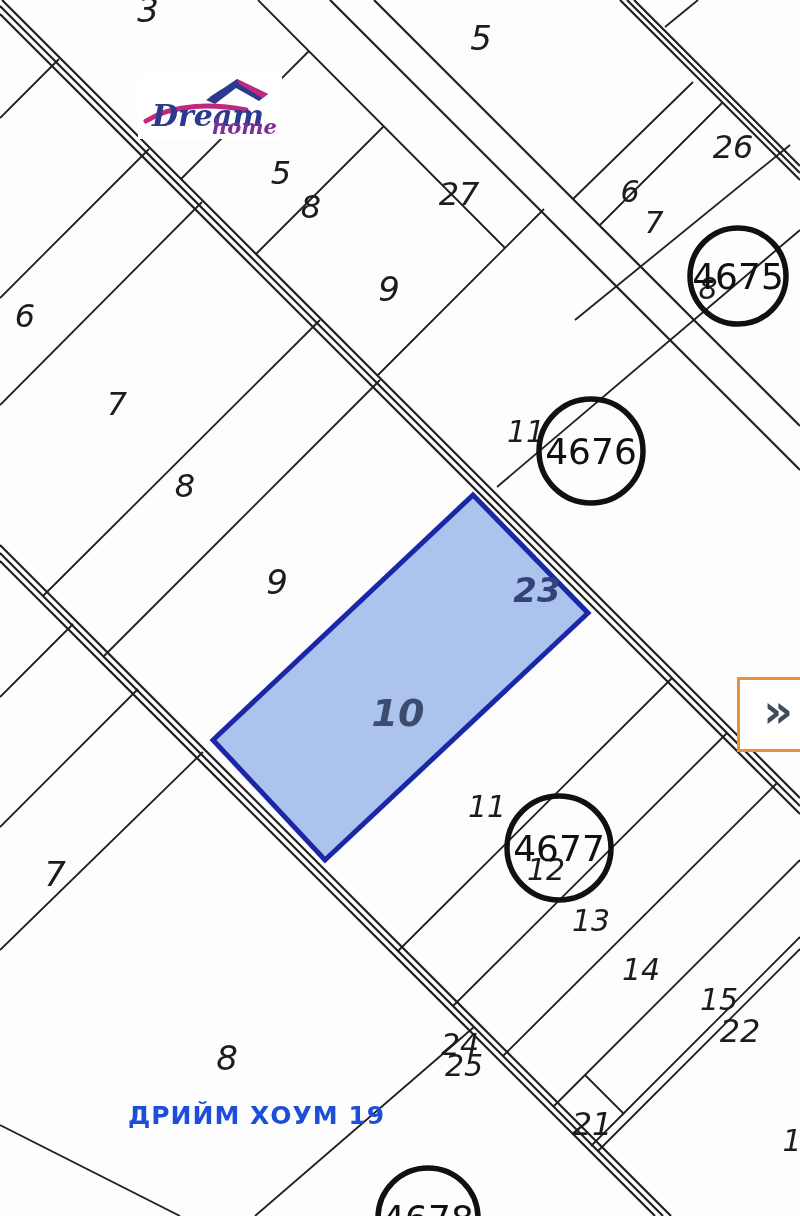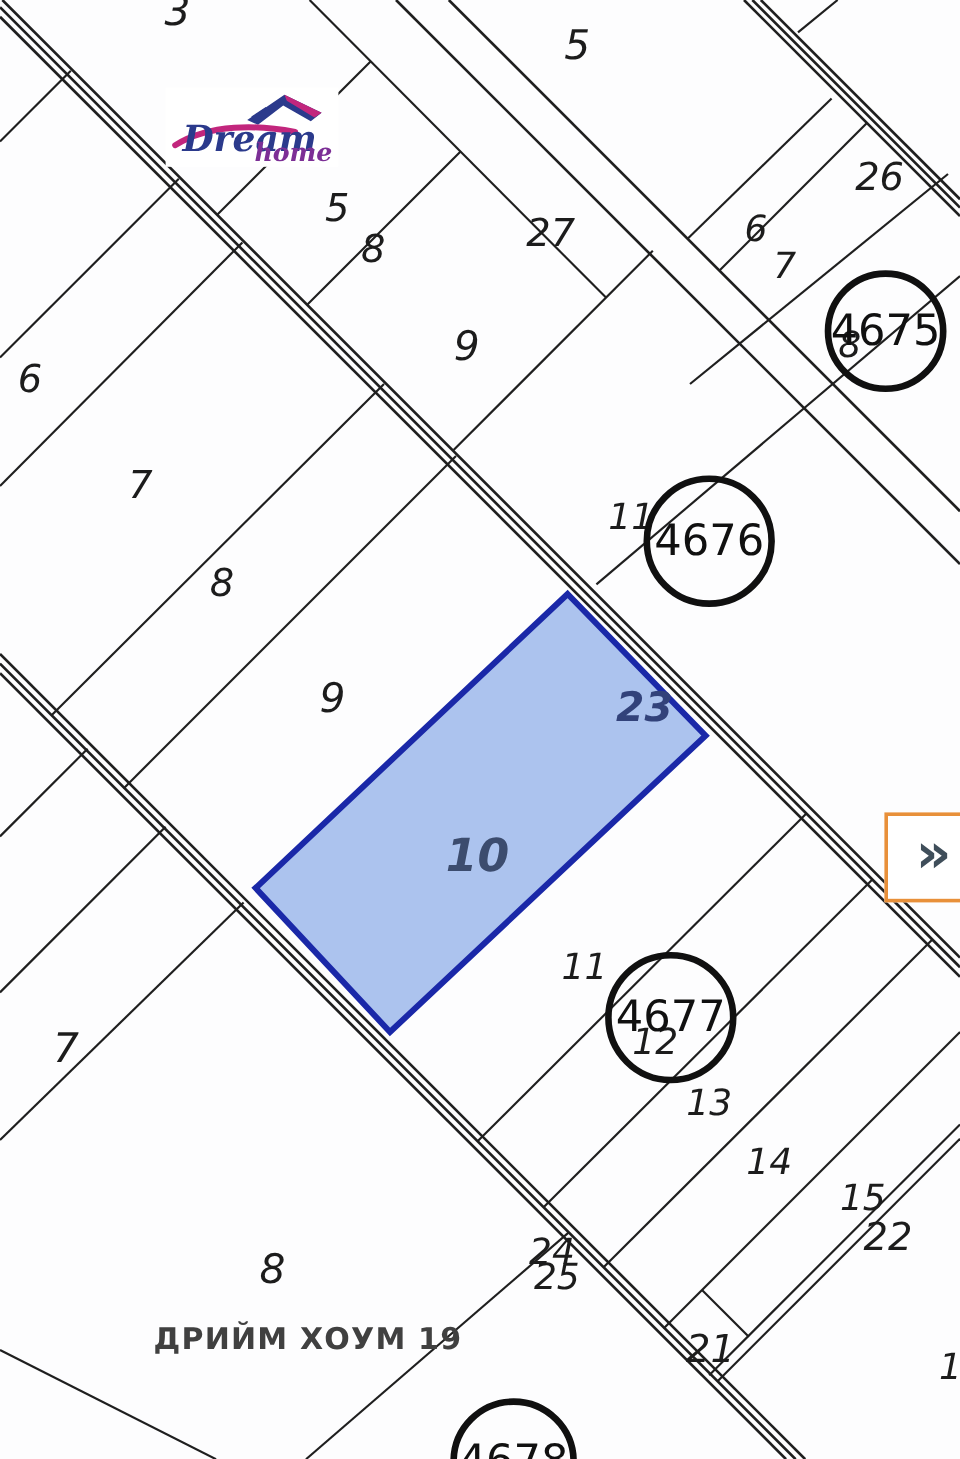--- a/index.html
+++ b/index.html
@@ -10,21 +10,21 @@
   #map-svg{position:absolute;left:0;top:0;}
   .thin  {stroke:#1f1f1f;stroke-width:1.8;fill:none;}
   .road  {stroke:#1f1f1f;stroke-width:2.2;fill:none;}
   .plabel{font-family:"DejaVu Sans",sans-serif;font-style:italic;fill:#1c1c1c;}
   .hl-num{fill:#3c4c6e;font-weight:bold;}
   .hl-corner{fill:#32427a;font-weight:bold;}
   .circ  {stroke:#101010;stroke-width:5.5;fill:none;}
   .circ-text{font-family:"DejaVu Sans",sans-serif;fill:#101010;font-size:36px;}
   #watermark{
     position:absolute;left:128px;top:1101px;
-    font-size:25px;font-weight:bold;color:#404040;letter-spacing:1px;
+    font-size:25px;font-weight:bold;color:#1d4ed8;letter-spacing:1px;
     white-space:nowrap;
   }
   #expand-btn{
     position:absolute;left:737px;top:677px;width:80px;height:75px;
     background:#ffffff;border:3px solid #e8903a;box-sizing:border-box;
     display:flex;align-items:center;justify-content:center;cursor:pointer;
   }
   #expand-btn span{
     font-size:46px;font-weight:bold;color:#3f4e5a;line-height:1;
     margin-top:-8px;letter-spacing:-2px;font-family:"DejaVu Sans",sans-serif;

